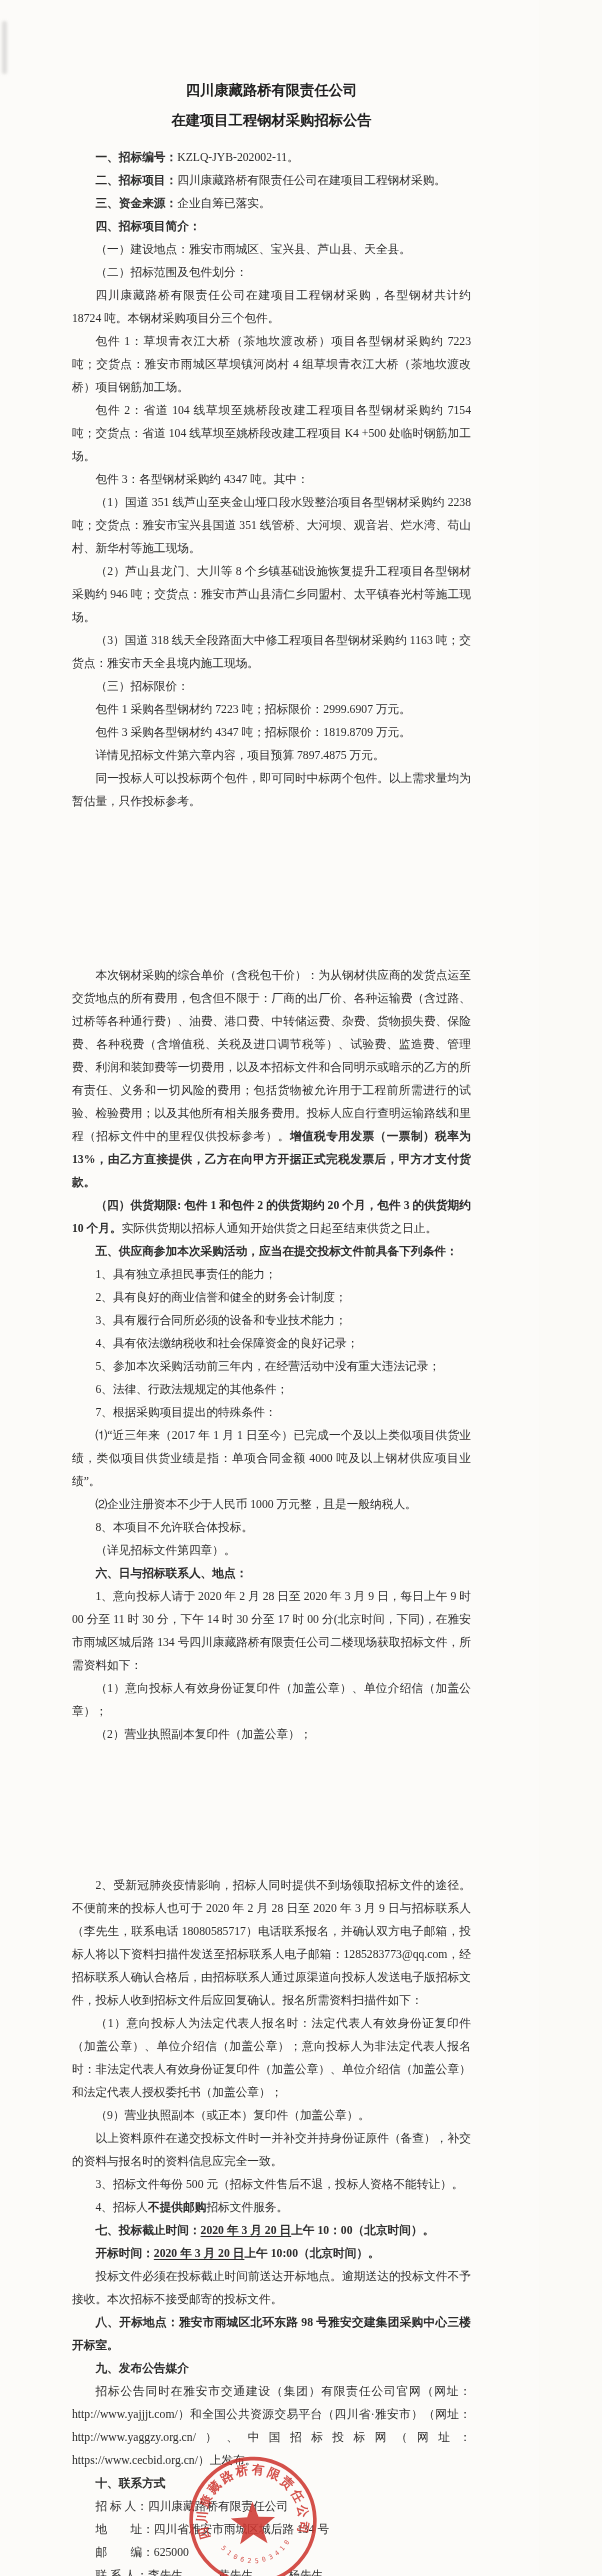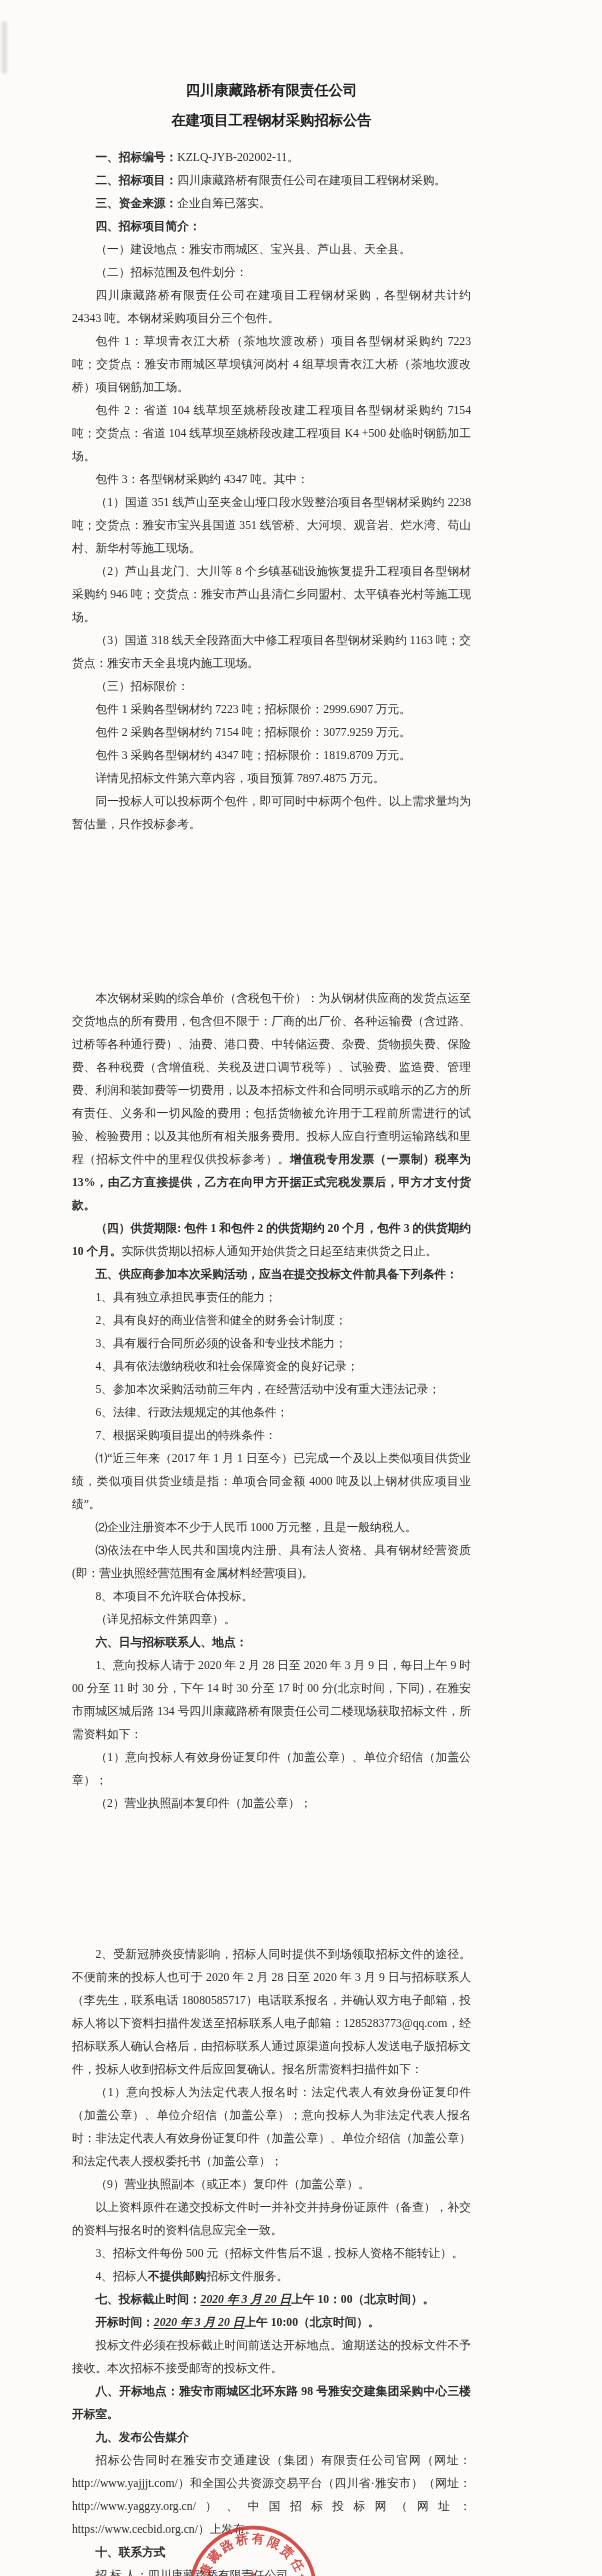--- a/index.html
+++ b/index.html
@@ -20,21 +20,21 @@
     text-align:center;
     font-weight:bold;
     font-size:14.3px;
     line-height:30px;
     font-family:"Liberation Sans","DejaVu Sans",sans-serif;
     color:#222;
   }
   .title-wrap{margin-bottom:10.5px;}
   .blk{text-indent:2em;text-align:justify;}
   .b{font-weight:bold;}
-  .u{text-decoration:underline;text-underline-offset:2.3px;font-style:italic;}
+  .u{text-decoration:underline;text-underline-offset:2.3px;}
   .pre{white-space:pre-wrap;}
   .contact{position:relative;}
   .date{
     text-align:center;
     margin-top:4.5px;
     padding-right:4.5px;
   }
   .seal{
     position:absolute;
     left:114px;
@@ -71,47 +71,45 @@
     <div class="title">在建项目工程钢材采购招标公告</div>
   </div>
 
   <div id="doc-main">
       <div class="blk"><span class="b">一、招标编号：</span><span>KZLQ-JYB-202002-11。</span></div>
       <div class="blk"><span class="b">二、招标项目：</span><span>四川康藏路桥有限责任公司在建项目工程钢材采购。</span></div>
       <div class="blk"><span class="b">三、资金来源：</span><span>企业自筹已落实。</span></div>
       <div class="blk"><span class="b">四、招标项目简介：</span></div>
       <div class="blk"><span>（一）建设地点：雅安市雨城区、宝兴县、芦山县、天全县。</span></div>
       <div class="blk"><span>（二）招标范围及包件划分：</span></div>
-      <div class="blk"><span>四川康藏路桥有限责任公司在建项目工程钢材采购，各型钢材共计约 24343 吨。本钢材采购项目分三个包件。</span></div>
+      <div class="blk"><span>四川康藏路桥有限责任公司在建项目工程钢材采购，各型钢材共计约 18724 吨。本钢材采购项目分三个包件。</span></div>
       <div class="blk"><span>包件 1：草坝青衣江大桥（茶地坎渡改桥）项目各型钢材采购约 7223 吨；交货点：雅安市雨城区草坝镇河岗村 4 组草坝青衣江大桥（茶地坎渡改桥）项目钢筋加工场。</span></div>
       <div class="blk"><span>包件 2：省道 104 线草坝至姚桥段改建工程项目各型钢材采购约 7154 吨；交货点：省道 104 线草坝至姚桥段改建工程项目 K4 +500 处临时钢筋加工场。</span></div>
       <div class="blk"><span>包件 3：各型钢材采购约 4347 吨。其中：</span></div>
       <div class="blk"><span>（1）国道 351 线芦山至夹金山垭口段水毁整治项目各型钢材采购约 2238 吨；交货点：雅安市宝兴县国道 351 线管桥、大河坝、观音岩、烂水湾、苟山村、新华村等施工现场。</span></div>
       <div class="blk"><span>（2）芦山县龙门、大川等 8 个乡镇基础设施恢复提升工程项目各型钢材采购约 946 吨；交货点：雅安市芦山县清仁乡同盟村、太平镇春光村等施工现场。</span></div>
       <div class="blk"><span>（3）国道 318 线天全段路面大中修工程项目各型钢材采购约 1163 吨；交货点：雅安市天全县境内施工现场。</span></div>
       <div class="blk"><span>（三）招标限价：</span></div>
       <div class="blk"><span>包件 1 采购各型钢材约 7223 吨；招标限价：2999.6907 万元。</span></div>
-      <div class="blk"><span>包件 2 采购各型钢材约 7154 吨；招标限价：3077.9259 万元。</span></div>
       <div class="blk"><span>包件 3 采购各型钢材约 4347 吨；招标限价：1819.8709 万元。</span></div>
       <div class="blk"><span>详情见招标文件第六章内容，项目预算 7897.4875 万元。</span></div>
       <div class="blk"><span>同一投标人可以投标两个包件，即可同时中标两个包件。以上需求量均为暂估量，只作投标参考。</span></div>
       <div style="height: 151px;"></div>
       <div class="blk"><span>本次钢材采购的综合单价（含税包干价）：为从钢材供应商的发货点运至交货地点的所有费用，包含但不限于：厂商的出厂价、各种运输费（含过路、过桥等各种通行费）、油费、港口费、中转储运费、杂费、货物损失费、保险费、各种税费（含增值税、关税及进口调节税等）、试验费、监造费、管理费、利润和装卸费等一切费用，以及本招标文件和合同明示或暗示的乙方的所有责任、义务和一切风险的费用；包括货物被允许用于工程前所需进行的试验、检验费用；以及其他所有相关服务费用。投标人应自行查明运输路线和里程（招标文件中的里程仅供投标参考）。</span><span class="b">增值税专用发票（一票制）税率为 13%，由乙方直接提供，乙方在向甲方开据正式完税发票后，甲方才支付货款。</span></div>
       <div class="blk"><span class="b">（四）供货期限: 包件 1 和包件 2 的供货期约 20 个月，包件 3 的供货期约 10 个月。</span><span>实际供货期以招标人通知开始供货之日起至结束供货之日止。</span></div>
       <div class="blk"><span class="b">五、供应商参加本次采购活动，应当在提交投标文件前具备下列条件：</span></div>
       <div class="blk"><span>1、具有独立承担民事责任的能力；</span></div>
       <div class="blk"><span>2、具有良好的商业信誉和健全的财务会计制度；</span></div>
       <div class="blk"><span>3、具有履行合同所必须的设备和专业技术能力；</span></div>
       <div class="blk"><span>4、具有依法缴纳税收和社会保障资金的良好记录；</span></div>
       <div class="blk"><span>5、参加本次采购活动前三年内，在经营活动中没有重大违法记录；</span></div>
       <div class="blk"><span>6、法律、行政法规规定的其他条件；</span></div>
       <div class="blk"><span>7、根据采购项目提出的特殊条件：</span></div>
       <div class="blk"><span>⑴“近三年来（2017 年 1 月 1 日至今）已完成一个及以上类似项目供货业绩，类似项目供货业绩是指：单项合同金额 4000 吨及以上钢材供应项目业绩”。</span></div>
       <div class="blk"><span>⑵企业注册资本不少于人民币 1000 万元整，且是一般纳税人。</span></div>
-      <div class="blk"><span>⑶依法在中华人民共和国境内注册、具有法人资格、具有钢材经营资质(即：营业执照经营范围有金属材料经营项目)。</span></div>
       <div class="blk"><span>8、本项目不允许联合体投标。</span></div>
       <div class="blk"><span>（详见招标文件第四章）。</span></div>
       <div class="blk"><span class="b">六、日与招标联系人、地点：</span></div>
       <div class="blk"><span>1、意向投标人请于 2020 年 2 月 28 日至 2020 年 3 月 9 日，每日上午 9 时 00 分至 11 时 30 分，下午 14 时 30 分至 17 时 00 分(北京时间，下同)，在雅安市雨城区城后路 134 号四川康藏路桥有限责任公司二楼现场获取招标文件，所需资料如下：</span></div>
       <div class="blk"><span>（1）意向投标人有效身份证复印件（加盖公章）、单位介绍信（加盖公章）；</span></div>
       <div class="blk"><span>（2）营业执照副本复印件（加盖公章）；</span></div>
       <div style="height: 128px;"></div>
       <div class="blk"><span>2、受新冠肺炎疫情影响，招标人同时提供不到场领取招标文件的途径。不便前来的投标人也可于 2020 年 2 月 28 日至 2020 年 3 月 9 日与招标联系人（李先生，联系电话 18080585717）电话联系报名，并确认双方电子邮箱，投标人将以下资料扫描件发送至招标联系人电子邮箱：1285283773@qq.com，经招标联系人确认合格后，由招标联系人通过原渠道向投标人发送电子版招标文件，投标人收到招标文件后应回复确认。报名所需资料扫描件如下：</span></div>
       <div class="blk"><span>（1）意向投标人为法定代表人报名时：法定代表人有效身份证复印件（加盖公章）、单位介绍信（加盖公章）；意向投标人为非法定代表人报名时：非法定代表人有效身份证复印件（加盖公章）、单位介绍信（加盖公章）和法定代表人授权委托书（加盖公章）；</span></div>
       <div class="blk"><span>（9）营业执照副本（或正本）复印件（加盖公章）。</span></div>

